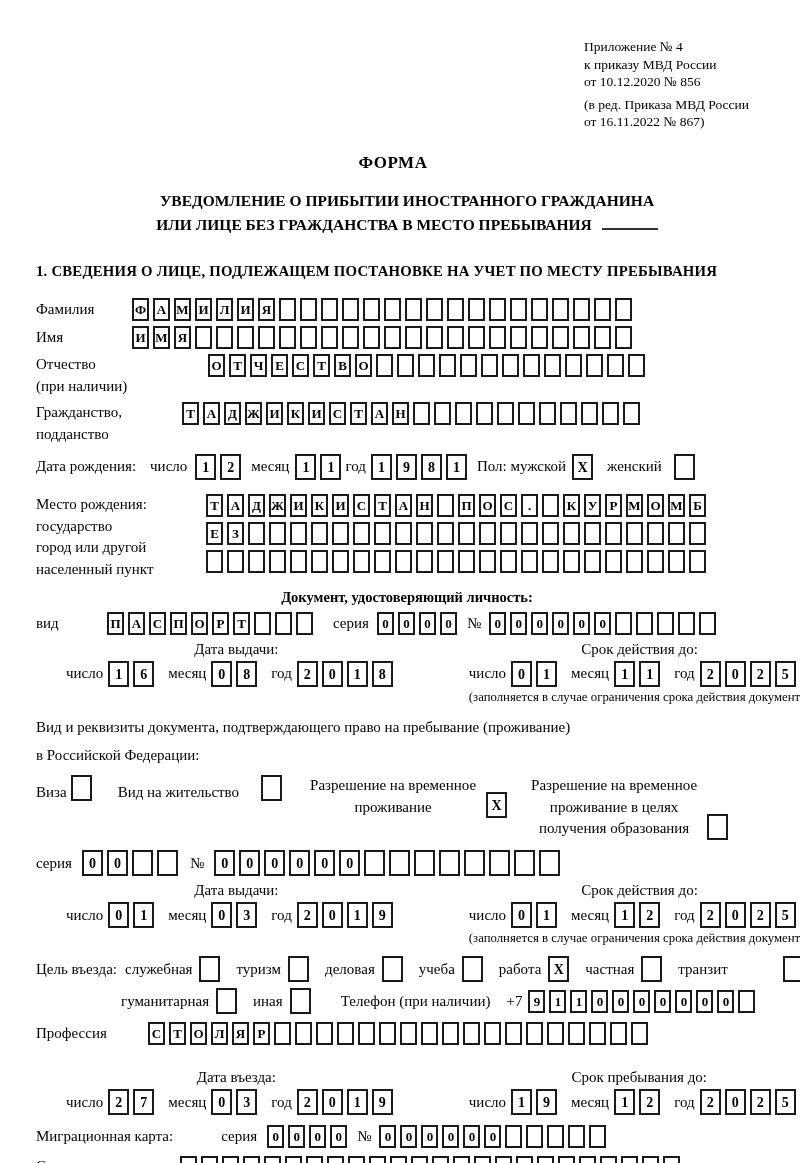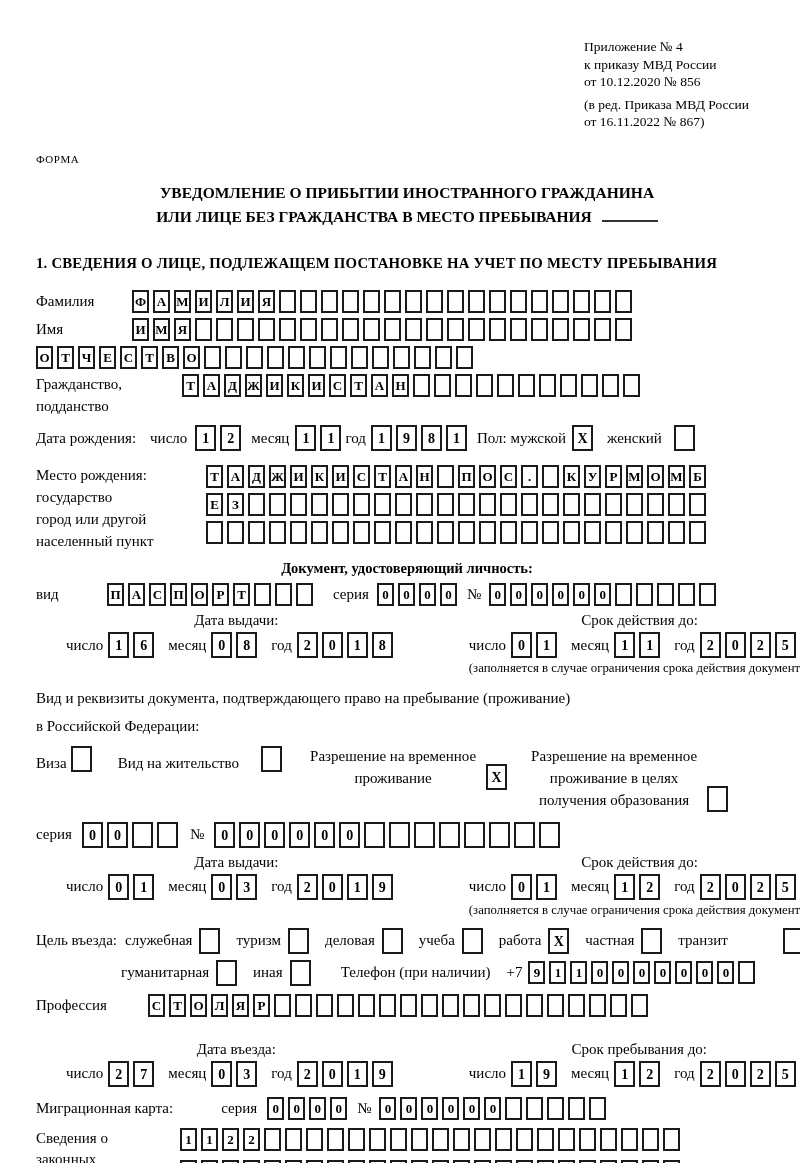--- a/index.html
+++ b/index.html
@@ -3,21 +3,21 @@
 <meta charset="utf-8">
 <style>
   * { box-sizing: border-box; }
   html,body { margin:0; padding:0; background:#fff; }
   body { width:800px; font-family:"Liberation Serif", serif; color:#000; }
   .page { width:800px; min-height:1163px; padding:38px 22px 20px 36px; position:relative; }
 
   
   .hdr { width:215px; margin-left:548px; font-size:13.5px; line-height:1.3; }
   .hdr .gap { height:5px; }
-  .form-label { text-align:left; font-weight:normal; font-size:11px; margin:22px 28px 0 0; letter-spacing:0.5px; }
+  .form-label { text-align:center; font-weight:bold; font-size:17px; margin:22px 28px 0 0; letter-spacing:0.5px; }
 
   .title { text-align:center; font-weight:bold; font-size:15.5px; line-height:1.55; margin-top:16px; }
   .blank-line { display:inline-block; width:56px; border-bottom:2px solid #333; margin-left:10px; vertical-align:baseline; }
 
   .sec-heading { font-weight:bold; font-size:14.8px; margin-top:26px; margin-bottom:18px; letter-spacing:0.2px; }
 
   .row { display:flex; align-items:center; margin-bottom:5px; }
   .row-top { align-items:flex-start; }
   .lbl { font-size:15px; flex-shrink:0; }
   .lbl2 { font-size:15px; line-height:1.45; flex-shrink:0; }
@@ -137,20 +137,24 @@
         <span class="cbox"></span>
         <span class="cbox"></span>
         <span class="cbox"></span>
         <span class="cbox"></span>
         <span class="cbox"></span>
         <span class="cbox"></span>
       </span>
   </div>
 
   <div class="row row-top">
+    <span class="lbl2 w172">
+      <span>Отчество</span><br>
+      <span>(при наличии)</span>
+    </span>
     <span class="boxes">
         <span class="cbox">О</span>
         <span class="cbox">Т</span>
         <span class="cbox">Ч</span>
         <span class="cbox">Е</span>
         <span class="cbox">С</span>
         <span class="cbox">Т</span>
         <span class="cbox">В</span>
         <span class="cbox">О</span>
         <span class="cbox"></span>

